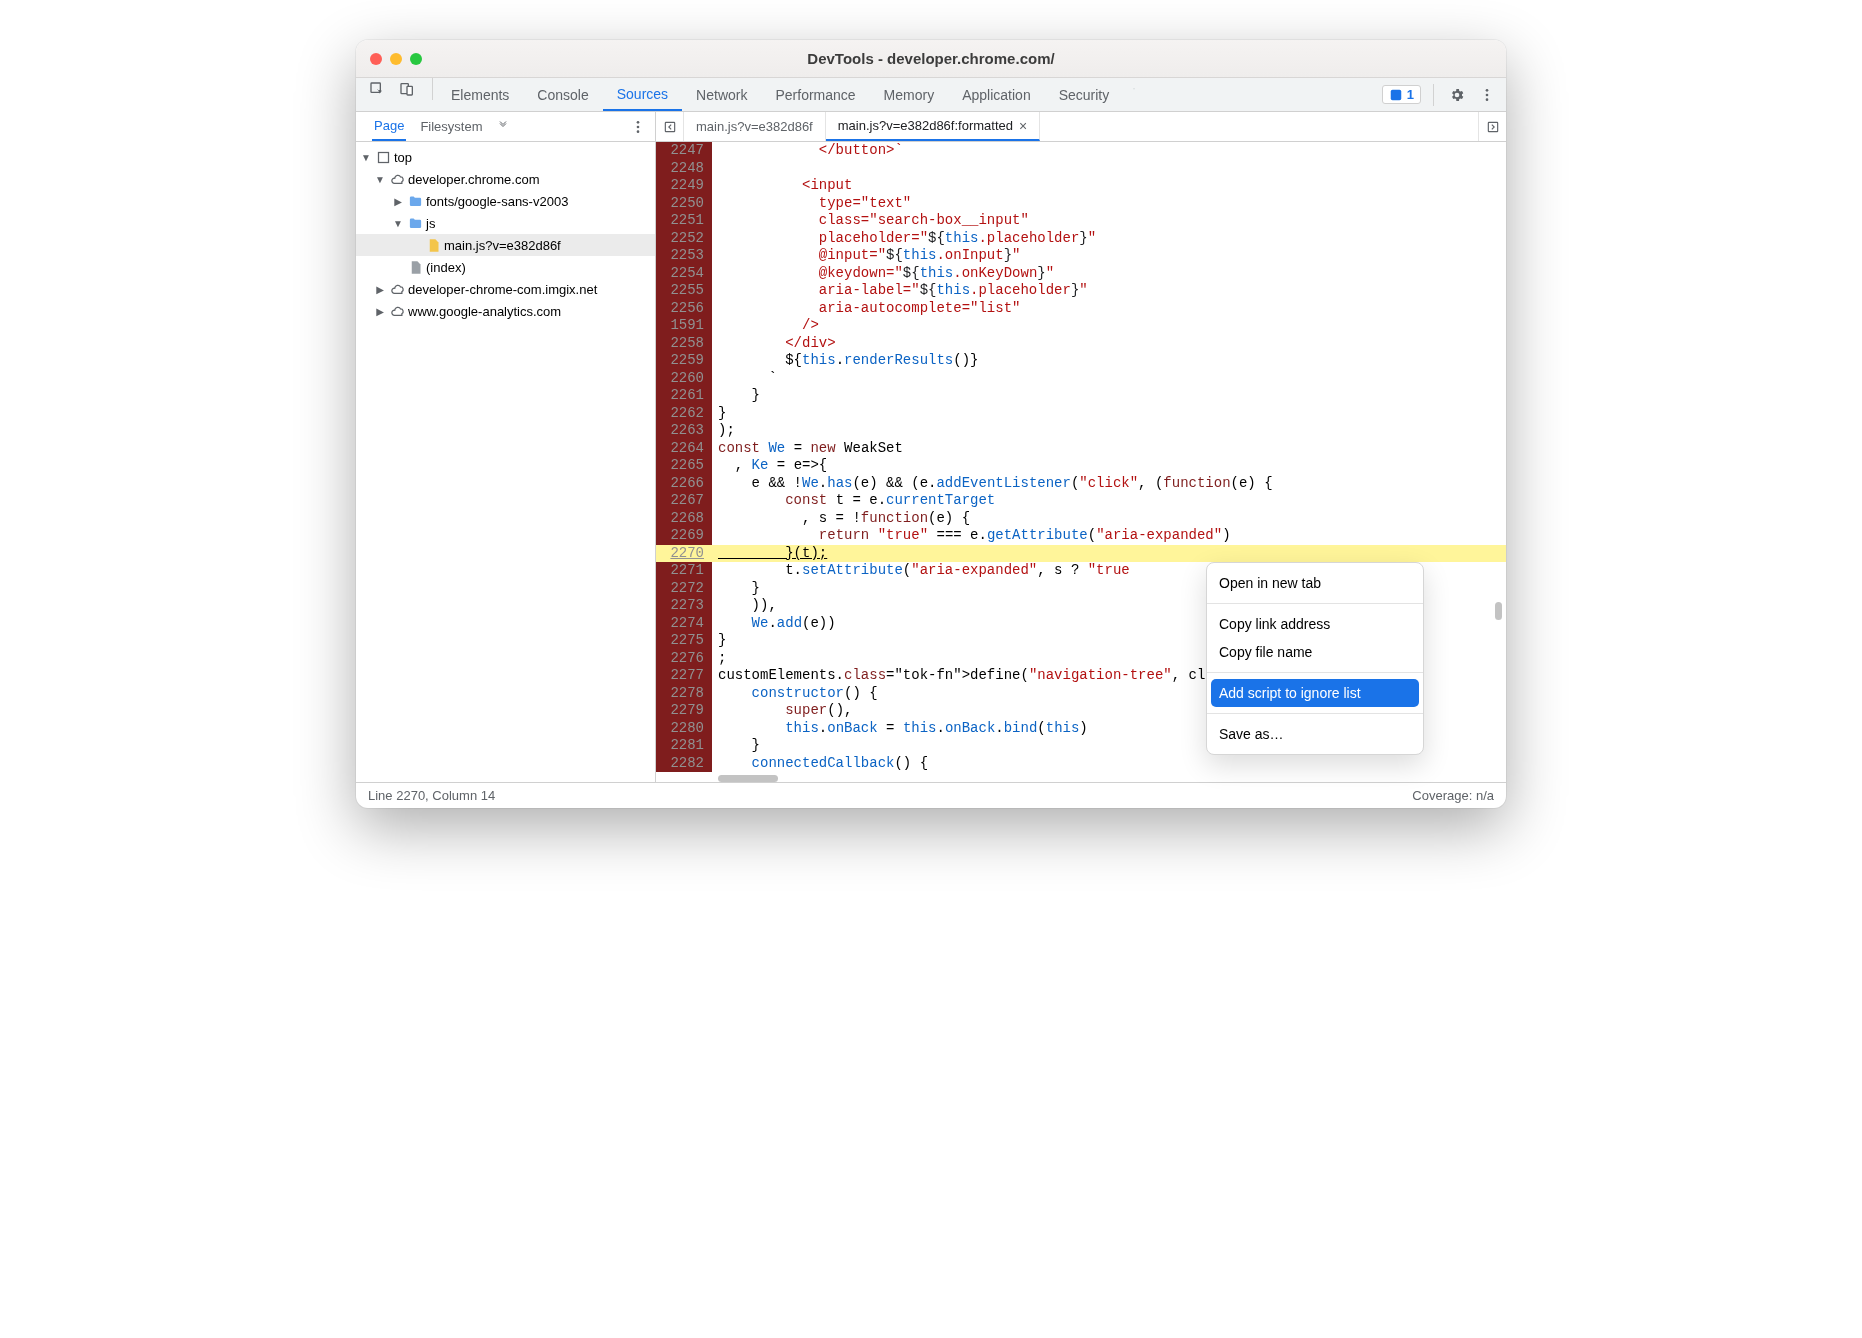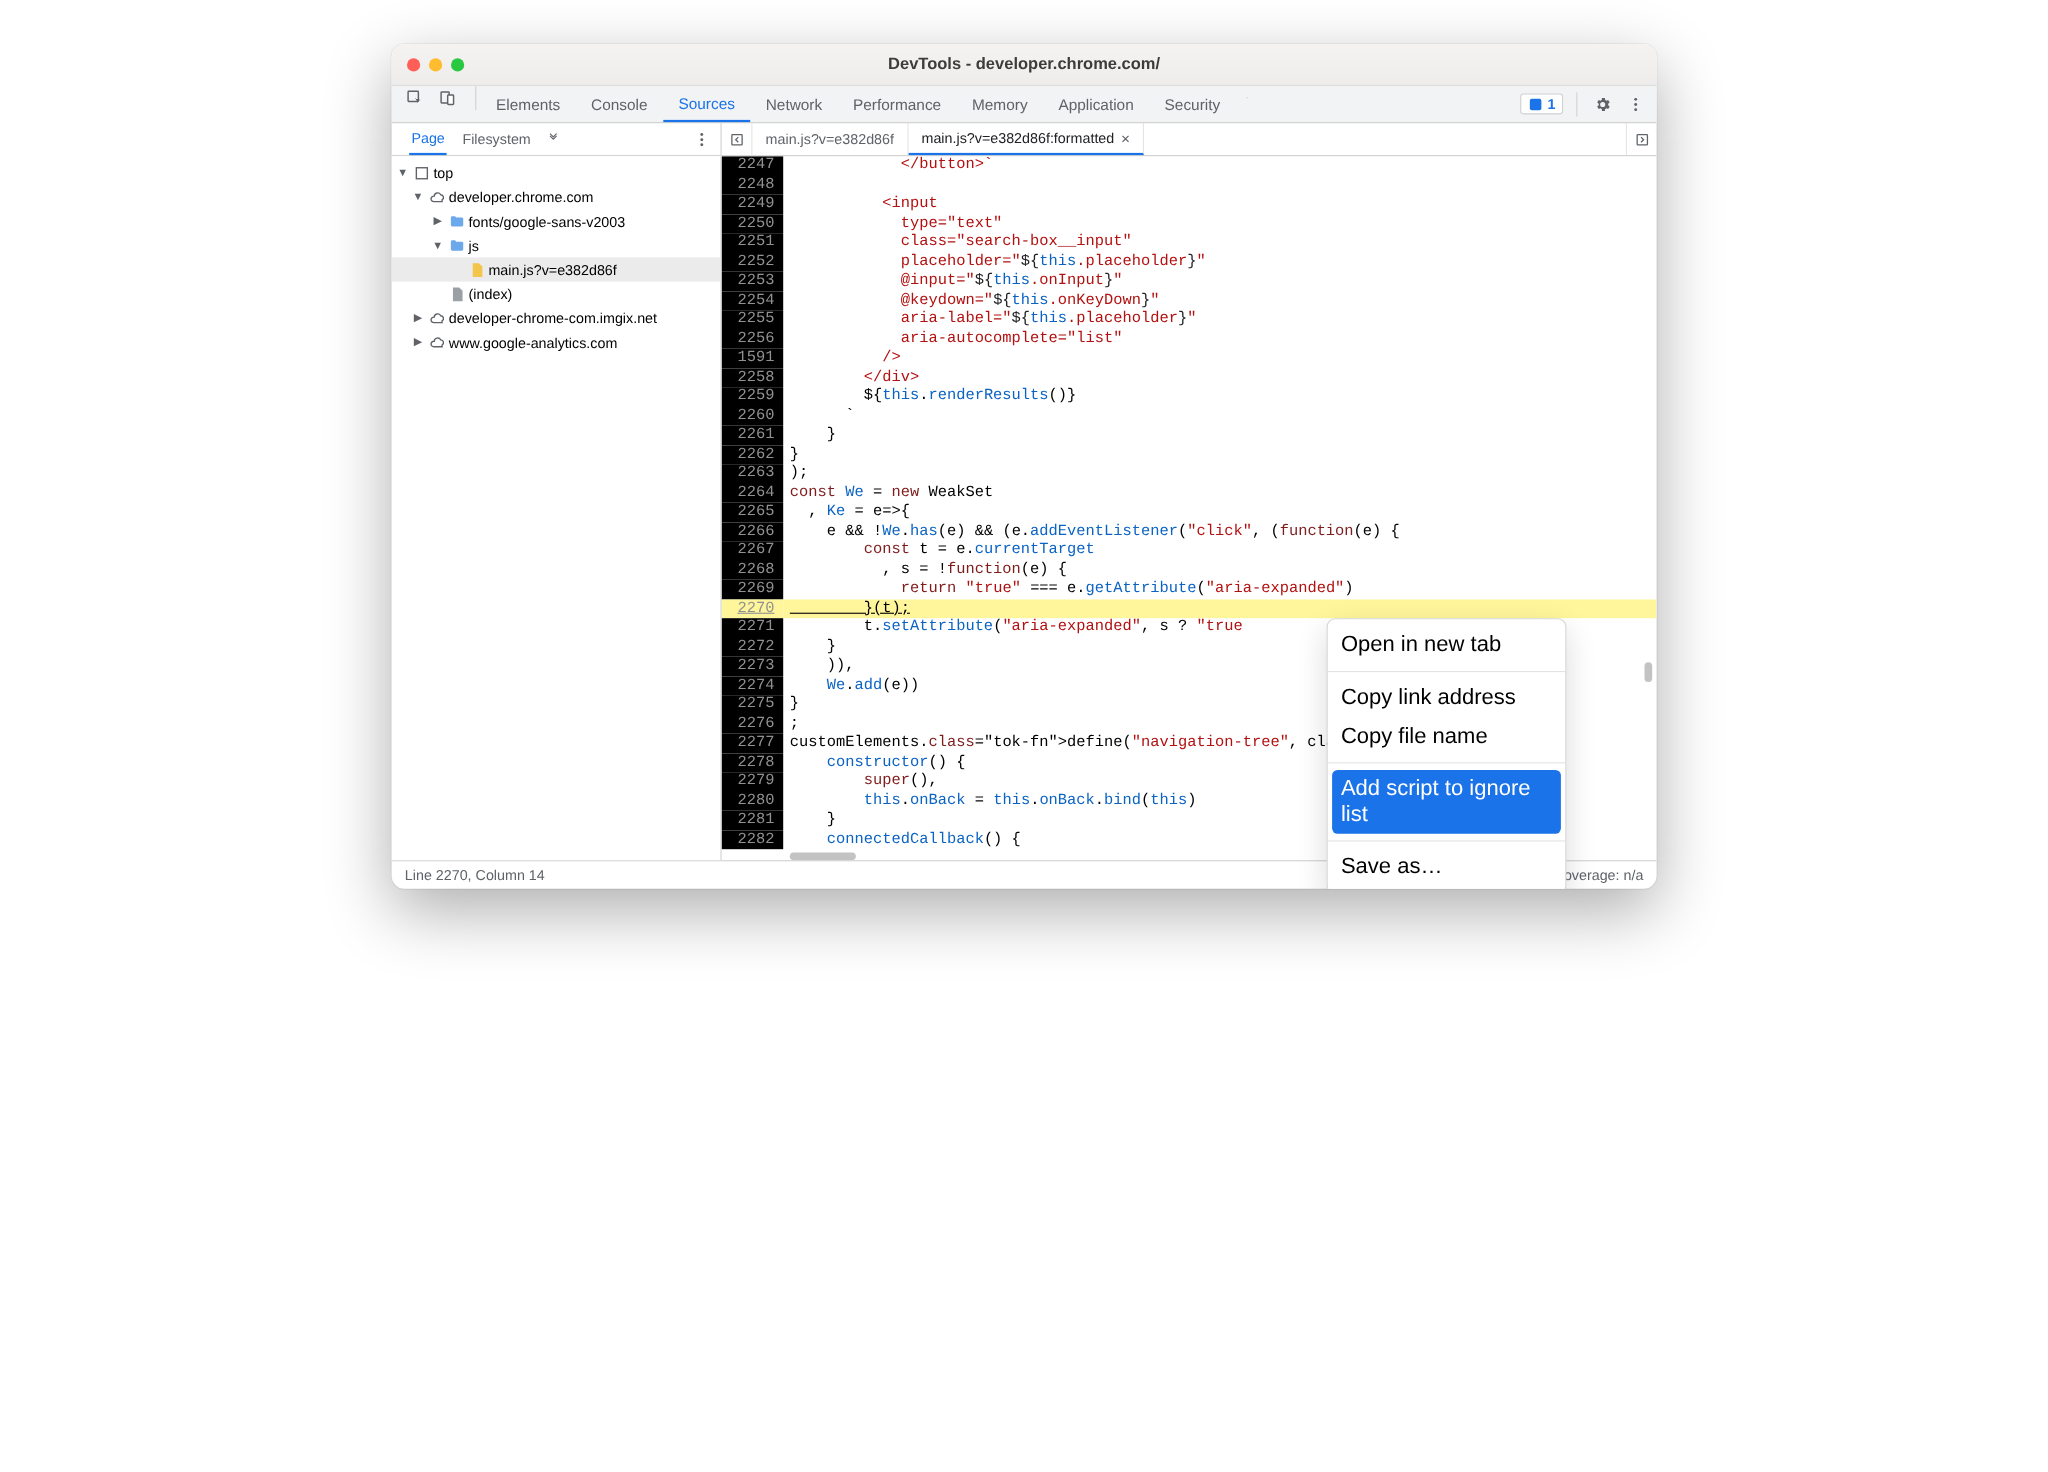--- a/index.html
+++ b/index.html
@@ -105,21 +105,21 @@
   .trow.selected { background: #ebebeb; }
 
   .ic-frame svg, .ic-cloud svg, .ic-folder svg, .ic-js svg, .ic-file svg { width: 15px; height: 15px; }
 
   .editor { flex: 1; display: flex; flex-direction: column; overflow: hidden; font-family: Menlo, Consolas, "Courier New", monospace; font-size: 14px; position: relative;}
   .code-scroll { flex: 1; overflow: hidden; position: relative; }
   .code-lines { display: block; }
   .line { display: flex; height: 17.5px; line-height: 17.5px; white-space: pre; }
   .gutter {
     width: 56px; text-align: right; padding-right: 8px; color: #919191;
-    background: #000000; border-right: 0;
+    background: #7f1d1d; border-right: 0;
     flex-shrink: 0;
   }
   .code { flex: 1; padding-left: 6px; position: relative;}
   .hl-line .code, .hl-line .gutter { background: #fff59a; text-decoration: underline; }
 
   
   .tok-str { color: #b31111; }
   .tok-attr { color: #b31111; }
   .tok-tag { color: #b31111; }
   .tok-kw { color: #7f1d1d; }
@@ -130,21 +130,21 @@
 
   
   .ctx-menu {
     position: absolute;
     right: 82px; top: 420px;
     width: 218px;
     background: #fff;
     border: 1px solid #d6d6d6;
     border-radius: 8px;
     box-shadow: 0 10px 28px rgba(0,0,0,.14);
-    font-size: 20px;
+    font-size: 14px;
     padding: 6px 0;
     font-family: -apple-system, BlinkMacSystemFont, Arial, sans-serif;
   }
   .ctx-item { padding: 6px 12px; cursor: pointer; }
   .ctx-item.sel { background: #1a73e8; color: #fff; border-radius: 5px; margin: 0 4px; padding: 6px 8px;}
   .ctx-sep { height: 1px; background: #e3e3e3; margin: 6px 0; }
 
   
   .statusbar {
     height: 26px; border-top: 1px solid #d0d0d0;

